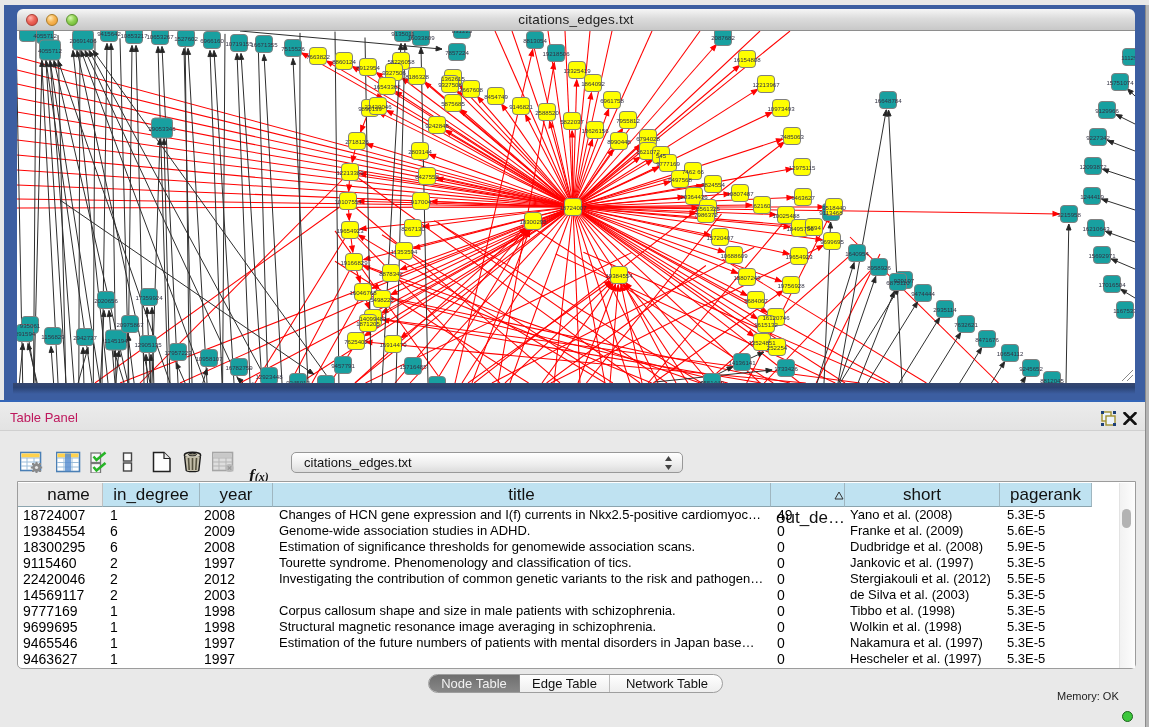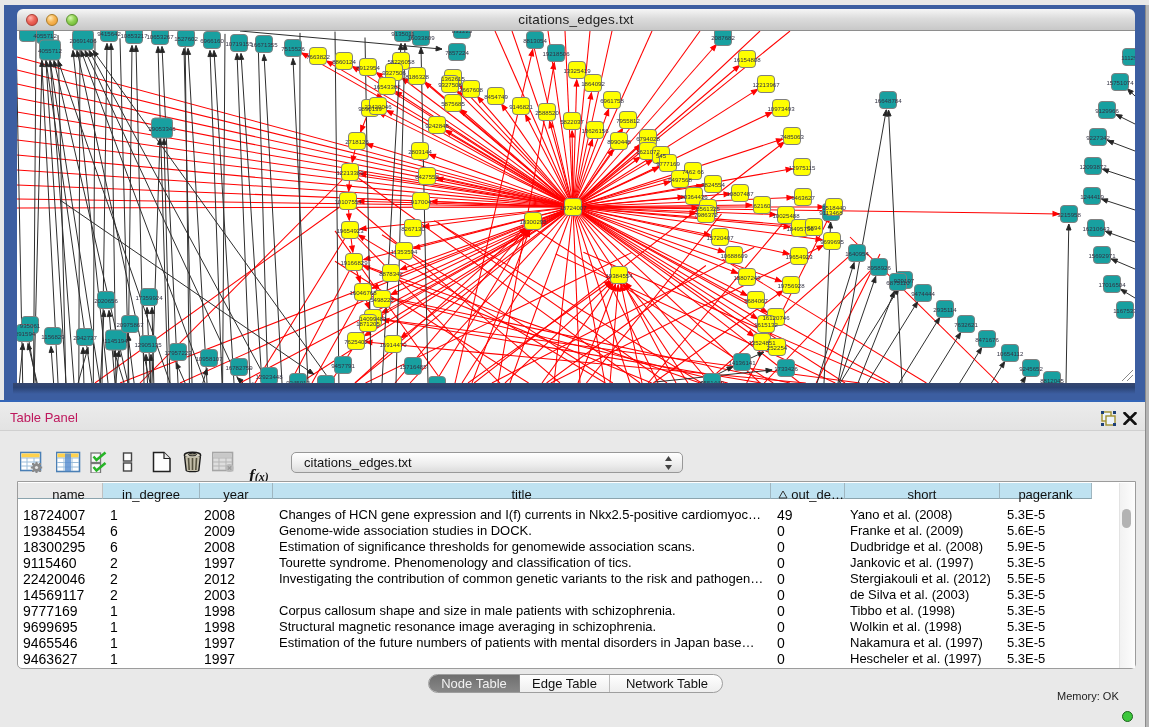--- a/index.html
+++ b/index.html
@@ -39,21 +39,21 @@
 
 #dropdown { left:291px; top:452px; width:392px; height:21px; border-radius:5px;
   border:1px solid #989898; background:linear-gradient(#ffffff,#ededed 60%,#dcdcdc);
   font-size:13px; color:#111; line-height:19px; padding-left:12px; }
 #dropdown .arrows { position:absolute; right:9px; top:0px; font-size:11px; color:#333;
   line-height:10px; }
 
 
 #tablebox { left:17px; top:481px; width:1119px; height:188px; background:#fff;
   border:1px solid #9c9c9c; border-radius:0 0 5px 5px; overflow:hidden; }
-.th { position:absolute; top:483px; height:16px; font-size:13px; color:#111;
+.th { position:absolute; top:483px; height:24px; font-size:17px; color:#111;
   text-align:center; line-height:23px; background:#bfe2f1;
   border-right:1px solid #9fb6c0; border-bottom:1px solid #8ba4ae; }
 #th1 { left:18px;  width:85px;  background:#e9e9e9; border-right:1px solid #c0c0c0; padding-left:17px;}
 #th2 { left:103px; width:97px; }
 #th3 { left:200px; width:73px; }
 #th4 { left:273px; width:498px; }
 #th5 { left:771px; width:74px; text-align:right; padding-left:5px;}
 #th6 { left:845px; width:155px; }
 #th7 { left:1000px; width:92px; }
 .trow { position:absolute; left:18px; width:1080px; height:16px; font-size:13px;
@@ -986,21 +986,21 @@
     <span class="c3">2008</span>
     <span class="c4">Changes of HCN gene expression and I(f) currents in Nkx2.5-positive cardiomyoc…</span>
     <span class="c5">49</span>
     <span class="c6">Yano et al. (2008)</span>
     <span class="c7">5.3E-5</span>
   </div>
 <div class="trow" style="top:523px">
     <span class="c1">19384554</span>
     <span class="c2">6</span>
     <span class="c3">2009</span>
-    <span class="c4">Genome-wide association studies in DOCK.</span>
+    <span class="c4">Genome-wide association studies in ADHD.</span>
     <span class="c5">0</span>
     <span class="c6">Franke et al. (2009)</span>
     <span class="c7">5.6E-5</span>
   </div>
 <div class="trow" style="top:539px">
     <span class="c1">18300295</span>
     <span class="c2">6</span>
     <span class="c3">2008</span>
     <span class="c4">Estimation of significance thresholds for genomewide association scans.</span>
     <span class="c5">0</span>

